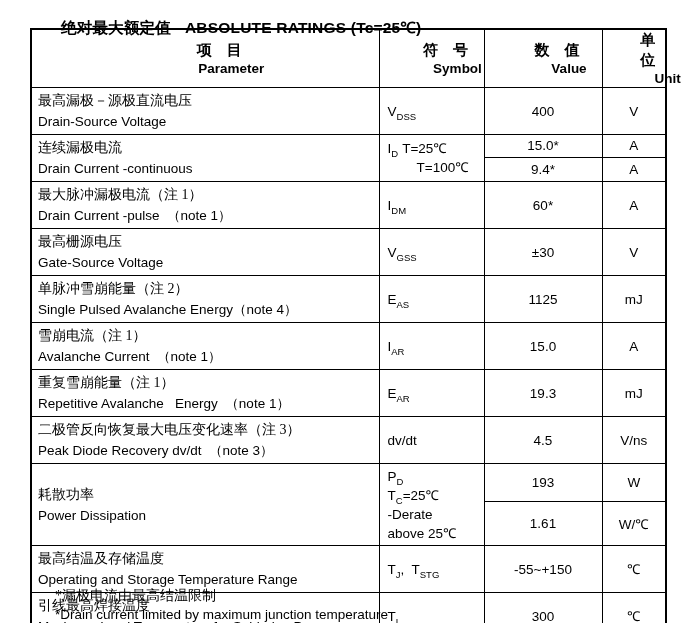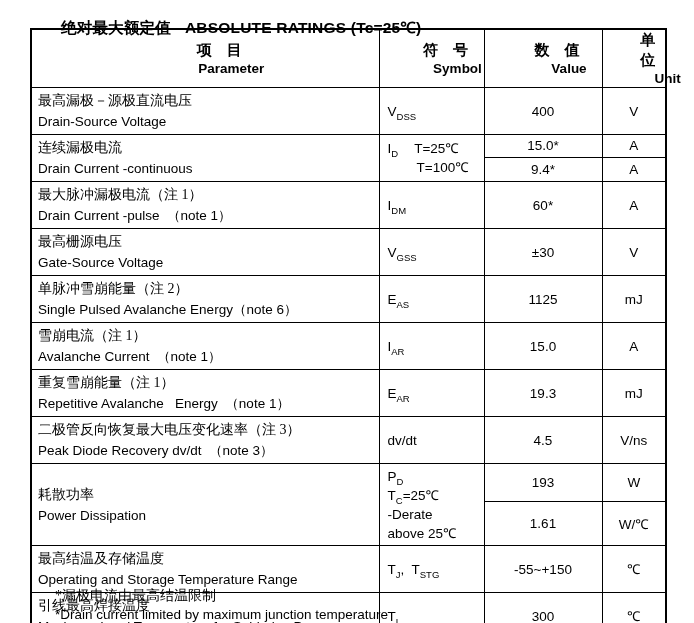--- a/index.html
+++ b/index.html
@@ -23,21 +23,21 @@
   th .he { font-size:13.5px; line-height:17px;margin-left:24px; }
   td.param { text-align:left; padding:2px 6px; }
   td.param .zh {
     font-size:14px; line-height:21px; white-space:pre-wrap;
     font-family:"Liberation Serif", serif;
   }
   td.param .en { font-size:13.5px; line-height:21px; white-space:pre-wrap; }
   td.sym { text-align:left; padding:1px 2px 1px 8px; font-size:13.5px; }
   td.sym .sym-line { line-height:19px; white-space:pre-wrap; }
   td.sym .sym-indent { padding-left:29px; }
-  td.sym .cond1 { margin-left:16px; }
+  td.sym .cond1 { margin-left:4px; }
   sub { font-size:9.5px; line-height:0; }
   td.val, td.unit { text-align:center; font-size:13.5px; }
   .footnotes { position:absolute; left:55px; top:586px; }
   .footnotes .fzh {
     font-size:14px; line-height:19px;
     font-family:"Liberation Serif", serif;
   }
   .footnotes .fen { font-size:13.5px; line-height:19px; }
 </style>
 </head>
@@ -122,21 +122,21 @@
     <td class="sym">
       <div class="sym-line"><span>V</span><sub>GSS</sub></div>
     </td>
     <td class="val">±30</td>
     <td class="unit">V</td>
   </tr>
 
   <tr style="height:42px">
     <td class="param">
       <div class="zh">单脉冲雪崩能量（注 2）</div>
-      <div class="en">Single Pulsed Avalanche Energy（note 6）</div>
+      <div class="en">Single Pulsed Avalanche Energy（note 4）</div>
     </td>
     <td class="sym">
       <div class="sym-line"><span>E</span><sub>AS</sub></div>
     </td>
     <td class="val">1125</td>
     <td class="unit">mJ</td>
   </tr>
 
   <tr style="height:43px">
     <td class="param">

